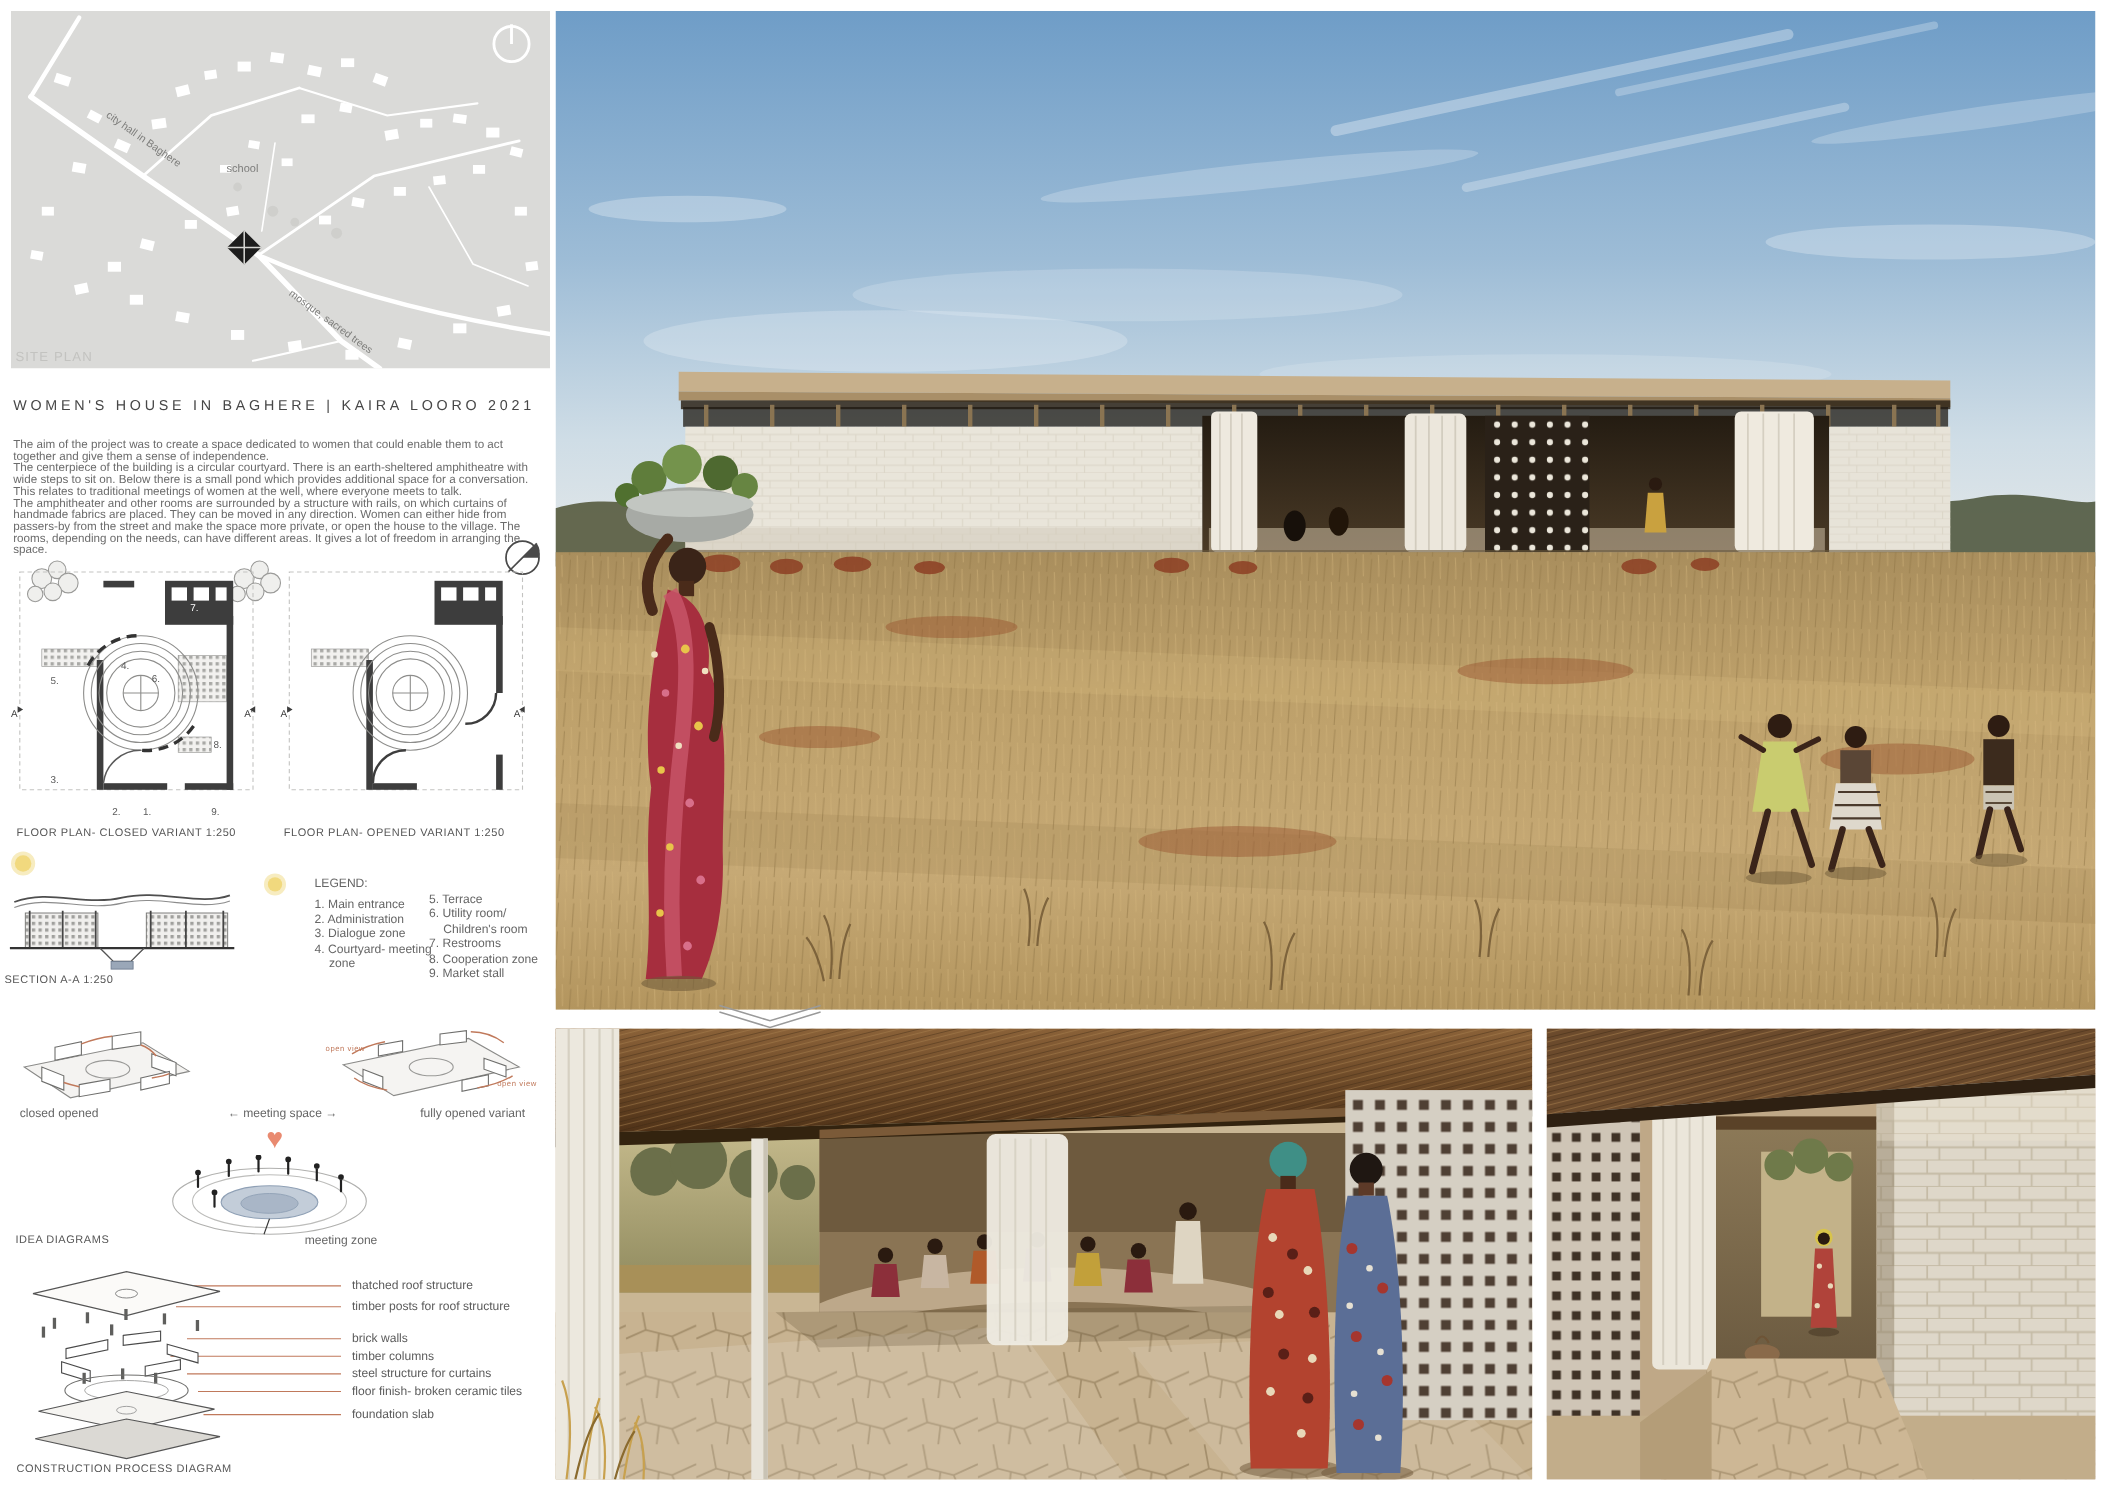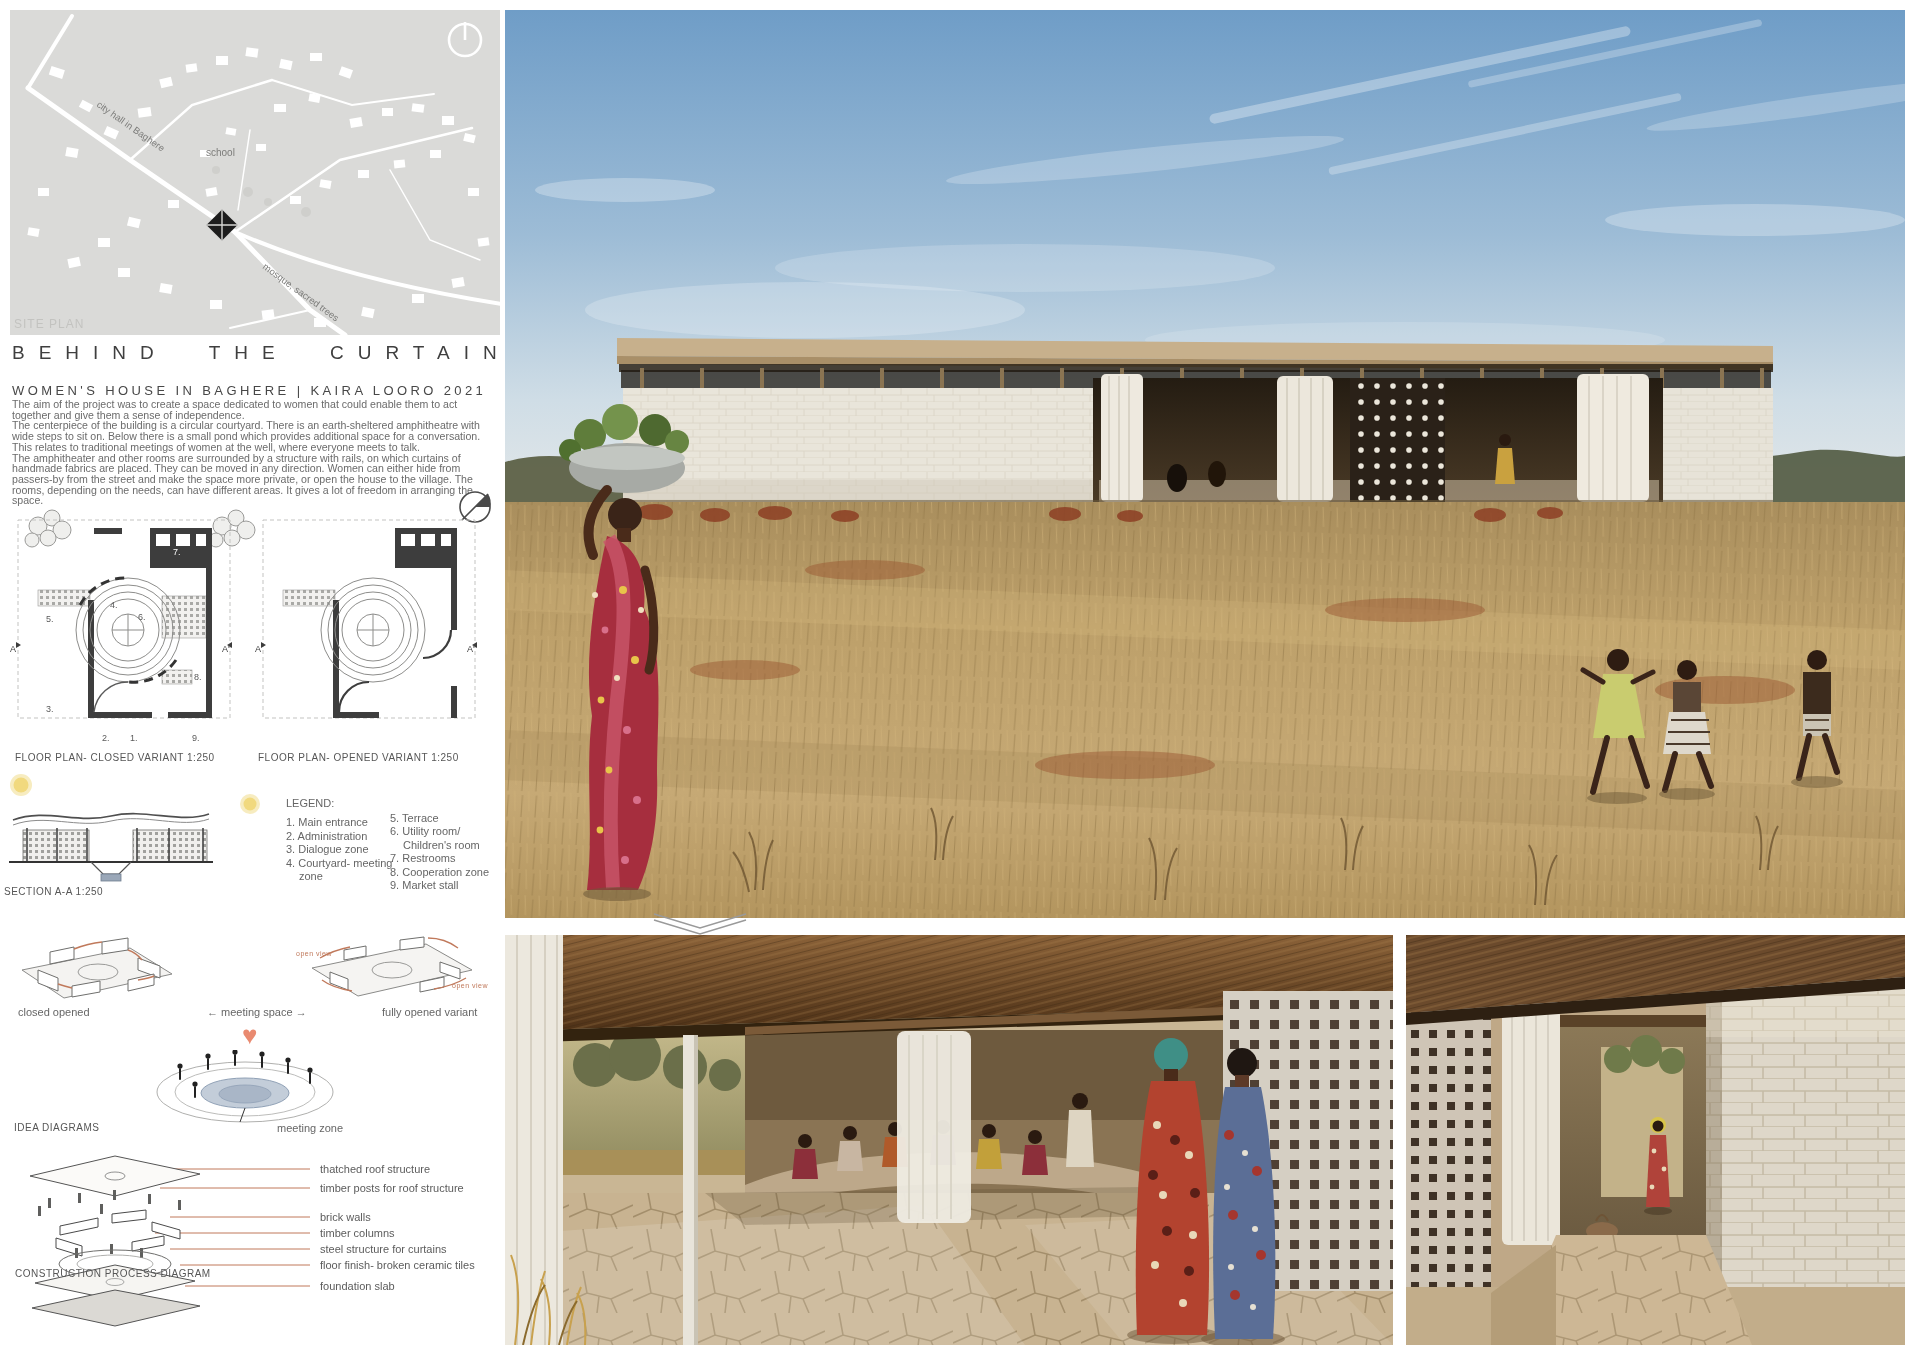--- a/index.html
+++ b/index.html
@@ -105,21 +105,20 @@
 
       <g>
         <circle cx="455" cy="30" r="16" fill="none" stroke="#ffffff" stroke-width="2.6"></circle>
         <line x1="455" y1="30" x2="455" y2="12" stroke="#ffffff" stroke-width="2.6"></line>
       </g>
       <text x="4" y="318" font-size="12" letter-spacing="1" fill="#c3c3c0">SITE PLAN</text>
     </svg>
   </div>
 
   <div class="abs" style="left:12px;top:342px;">
-    <div id="title">BEHIND THE CURTAIN</div>
     <div id="subtitle">WOMEN'S HOUSE IN BAGHERE | KAIRA LOORO 2021</div>
   </div>
 
   <div id="desc" class="abs" style="left:12px;top:399px;width:486px;">
     <p>The aim of the project was to create a space dedicated to women that could enable them to act together and give them a sense of independence.</p>
     <p>The centerpiece of the building is a circular courtyard. There is an earth-sheltered amphitheatre with wide steps to sit on. Below there is a small pond which provides additional space for a conversation. This relates to traditional meetings of women at the well, where everyone meets to talk.</p>
     <p>The amphitheater and other rooms are surrounded by a structure with rails, on which curtains of handmade fabrics are placed. They can be moved in any direction. Women can either hide from passers-by from the street and make the space more private, or open the house to the village. The rooms, depending on the needs, can have different areas. It gives a lot of freedom in arranging the space.</p>
   </div>
 
   <div class="abs" style="left:452px;top:482px;">
@@ -435,21 +434,21 @@
       <path d="M 12,160 L 95,142 L 180,158 L 95,178 Z" fill="#dbd9d4" stroke="#555" stroke-width="1"></path>
     </svg>
   </div>
   <div class="abs cons-lbl" style="left:320px;top:1162px;">thatched roof structure</div>
   <div class="abs cons-lbl" style="left:320px;top:1181px;">timber posts for roof structure</div>
   <div class="abs cons-lbl" style="left:320px;top:1210px;">brick walls</div>
   <div class="abs cons-lbl" style="left:320px;top:1226px;">timber columns</div>
   <div class="abs cons-lbl" style="left:320px;top:1242px;">steel structure for curtains</div>
   <div class="abs cons-lbl" style="left:320px;top:1258px;">floor finish- broken ceramic tiles</div>
   <div class="abs cons-lbl" style="left:320px;top:1279px;">foundation  slab</div>
-  <div class="abs lbl" style="left:15px;top:1268px;">CONSTRUCTION PROCESS DIAGRAM</div>
+  <div class="abs lbl" style="left:15px;top:1330px;">CONSTRUCTION PROCESS DIAGRAM</div>
 
   <div class="abs" style="left:505px;top:10px;width:1400px;height:908px;">
     <svg width="1400" height="908" viewBox="0 0 1400 908">
       <defs>
         <linearGradient id="sky" x1="0" y1="0" x2="0" y2="1">
           <stop offset="0" stop-color="#6f9dc7"></stop>
             <stop offset=".45" stop-color="#9dbcd6"></stop>
           <stop offset=".78" stop-color="#cfdde6"></stop>
             <stop offset="1" stop-color="#e4e8e9"></stop>
         </linearGradient>

